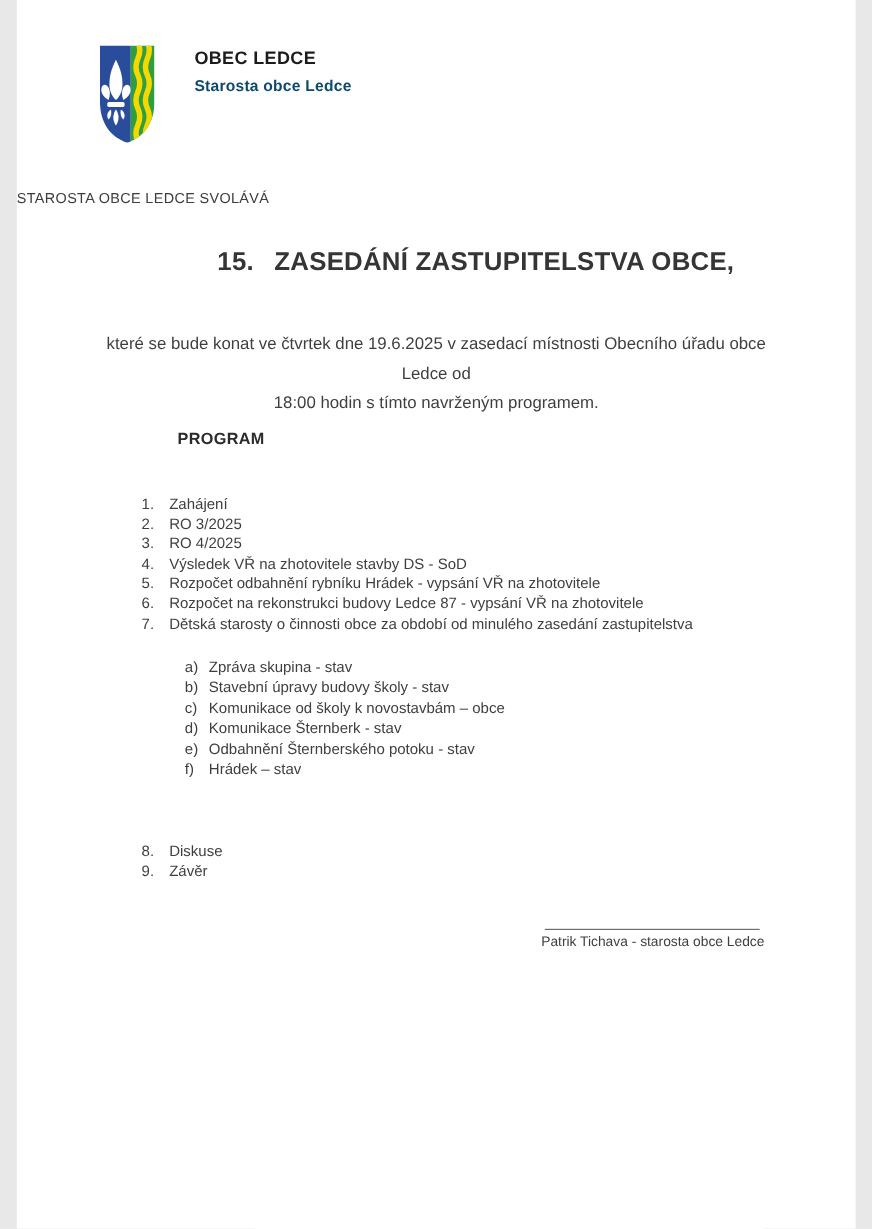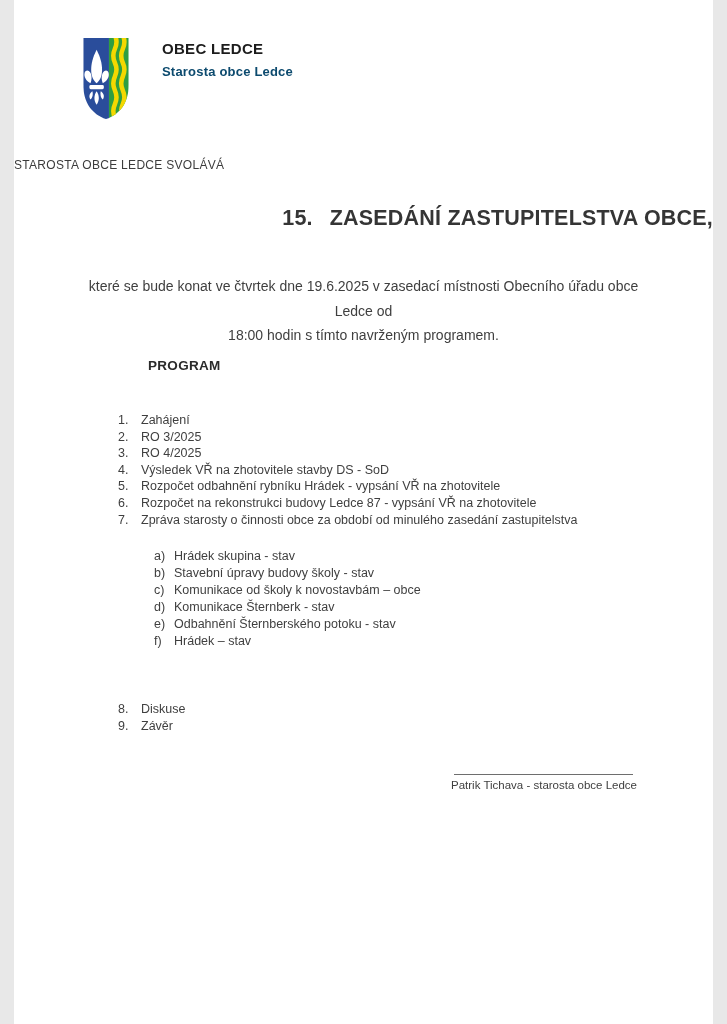--- a/index.html
+++ b/index.html
@@ -52,21 +52,21 @@
     text-align: left;
     font-size: 12px;
     color: #3c3c3c;
     letter-spacing: 0.3px;
   }
   .meeting-title {
     position: absolute;
     left: 66px;
     right: 0;
     top: 206px;
-    text-align: right;
+    text-align: center;
     font-size: 21.5px;
     font-weight: bold;
     color: #353535;
     letter-spacing: 0.2px;
   }
   .meeting-title .num {
     margin-right: 17px;
   }
   .details {
     position: absolute;
@@ -213,27 +213,27 @@
     <div class="p-row">
       <span class="n">5.</span>
       <span>Rozpočet odbahnění rybníku Hrádek - vypsání VŘ na zhotovitele</span>
     </div>
     <div class="p-row">
       <span class="n">6.</span>
       <span>Rozpočet na rekonstrukci budovy Ledce 87 - vypsání VŘ na zhotovitele</span>
     </div>
     <div class="p-row">
       <span class="n">7.</span>
-      <span>Zpráva starosty o činnosti obce za období od minulého zasedání zastupitelstva</span>
+      <span>Dětská starosty o činnosti obce za období od minulého zasedání zastupitelstva</span>
     </div>
 
     <div class="sub-list">
       <div class="p-row">
         <span class="n">a)</span>
-        <span>Hrádek skupina - stav</span>
+        <span>Zpráva skupina - stav</span>
       </div>
       <div class="p-row">
         <span class="n">b)</span>
         <span>Stavební úpravy budovy školy - stav</span>
       </div>
       <div class="p-row">
         <span class="n">c)</span>
         <span>Komunikace od školy k novostavbám – obce</span>
       </div>
       <div class="p-row">

